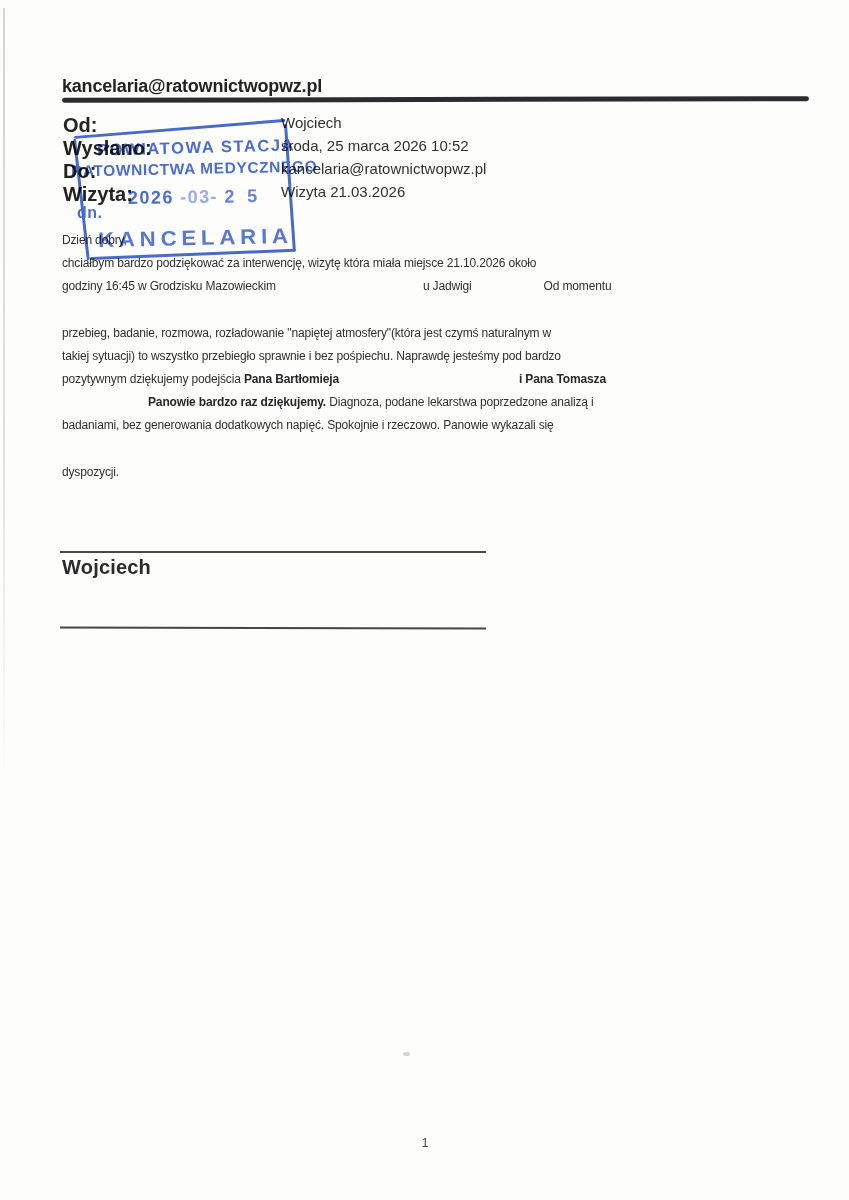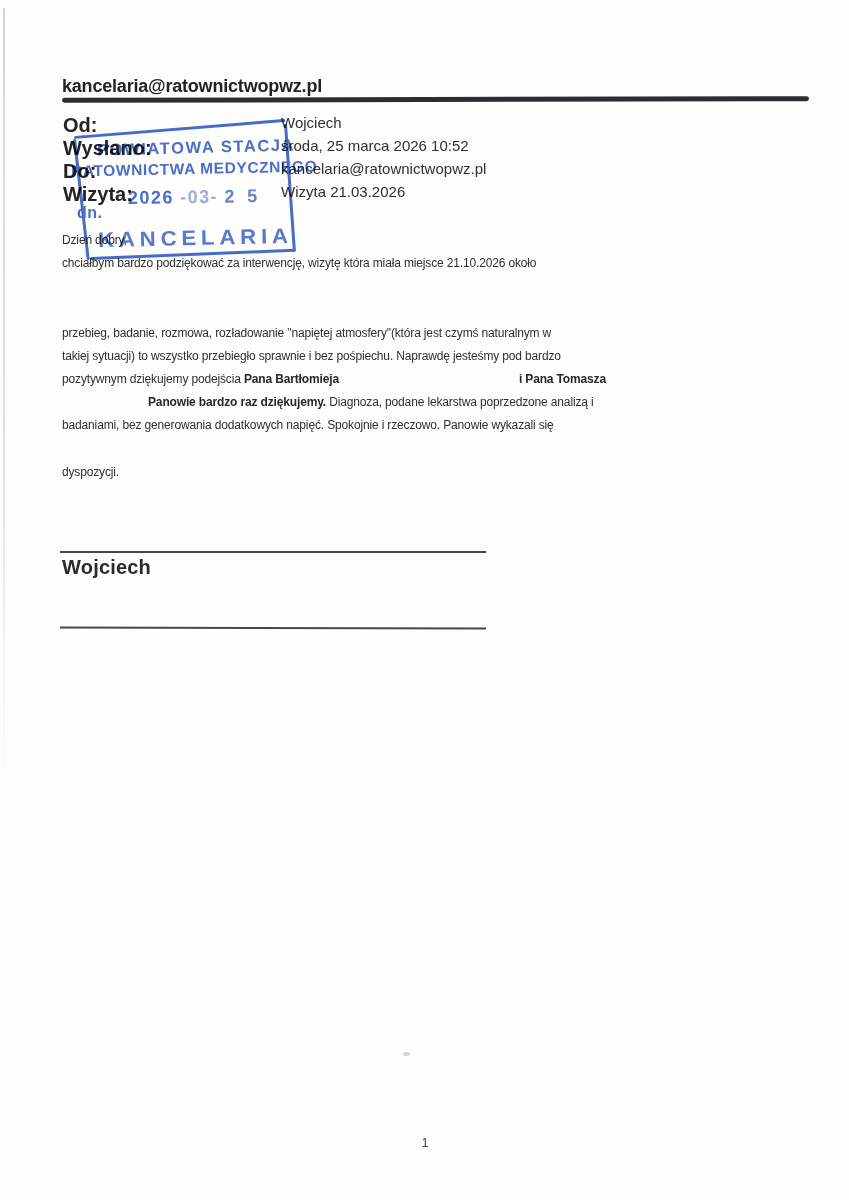--- a/index.html
+++ b/index.html
@@ -113,20 +113,23 @@
     <span class="hdr-label">Wizyta:</span>
     <span class="hdr-value">Wizyta 21.03.2026</span>
   </div>
 
   <div class="bline" style="top:233px">
     <span>Dzień dobry,</span>
   </div>
   <div class="bline" style="top:256px">
     <span>chciałbym bardzo podziękować za interwencję, wizytę która miała miejsce 21.10.2026 około</span>
   </div>
+  <div class="bline" style="top:279px">
+    <span>godziny 16:45 w Grodzisku Mazowieckim</span><span class="gap" style="width:147px"></span><span>u Jadwigi</span><span class="gap" style="width:72px"></span><span>Od momentu</span>
+  </div>
   <div class="bline" style="top:326px">
     <span>przebieg, badanie, rozmowa, rozładowanie "napiętej atmosfery"(która jest czymś naturalnym w</span>
   </div>
   <div class="bline" style="top:349px">
     <span>takiej sytuacji) to wszystko przebiegło sprawnie i bez pośpiechu. Naprawdę jesteśmy pod bardzo</span>
   </div>
   <div class="bline" style="top:372px">
     <span>pozytywnym dziękujemy podejścia </span><b>Pana Bartłomieja</b><span class="gap" style="width:180px"></span><b>i Pana Tomasza</b>
   </div>
   <div class="bline" style="top:395px">

